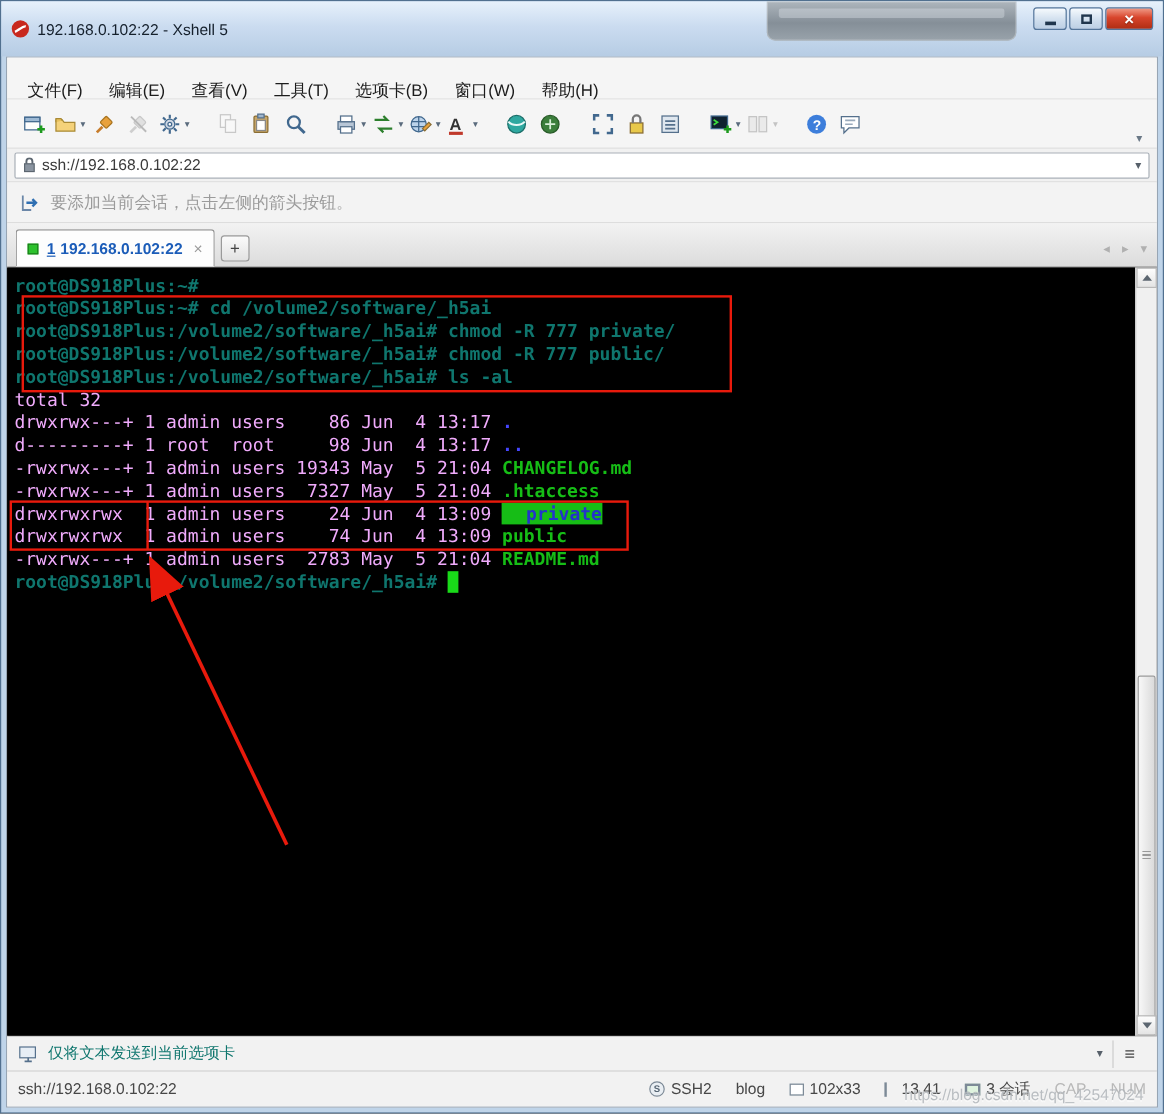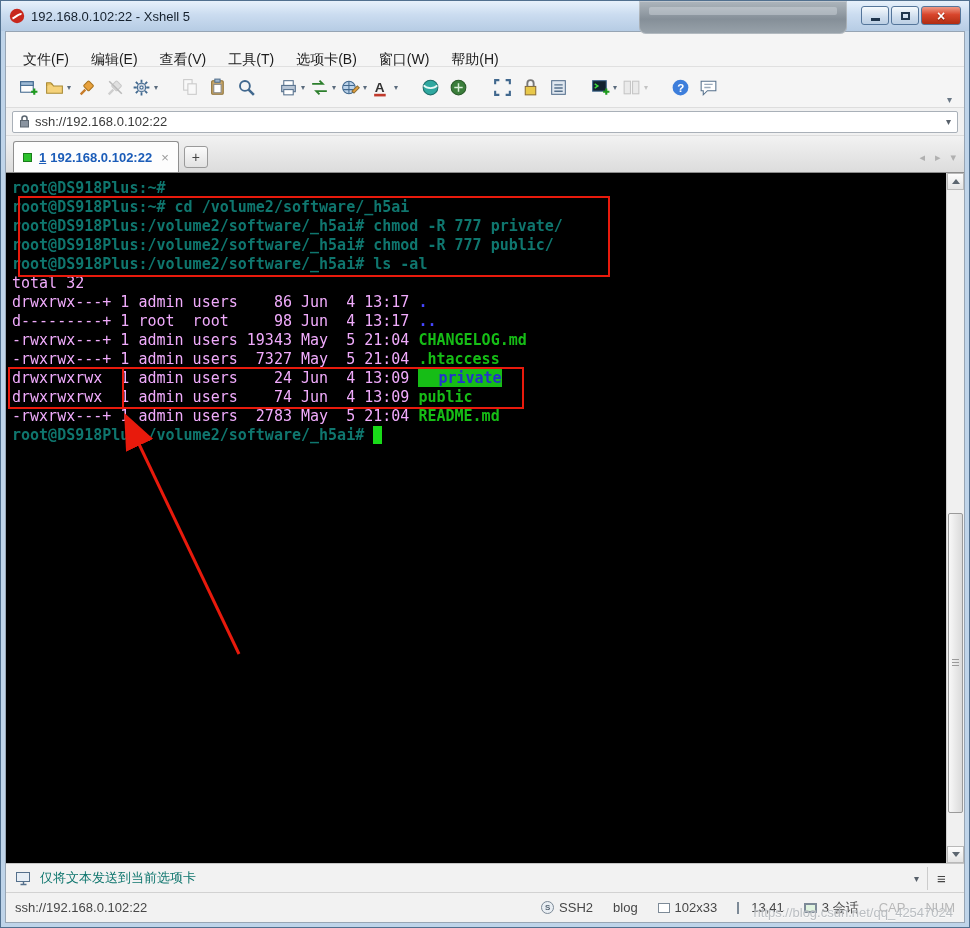--- a/index.html
+++ b/index.html
@@ -3,21 +3,21 @@
 <meta charset="utf-8">
 <style>
   * { margin:0; padding:0; box-sizing:border-box; }
   html,body { background:#888; }
   body { font-family:"Liberation Sans", sans-serif; }
 
   .win { position:relative; width:970px; height:928px; border:1px solid #51708f;
          background:#bfd4e9; display:flex; flex-direction:column; overflow:hidden; }
 
   
-  .titlebar { height:30px; flex:none; display:flex; align-items:center; padding:0 8px;
+  .titlebar { height:46px; flex:none; display:flex; align-items:center; padding:0 8px;
               background:linear-gradient(#e7f1fb,#cbdcf0 45%,#b6cce4); position:relative; }
   .app-icon { width:16px; height:16px; margin-right:6px; flex:none; }
   .title-text { font-size:13px; color:#15202c; }
   .tb-artifact { position:absolute; right:122px; top:0; width:208px; height:33px;
                  background:linear-gradient(#aeb6bd,#858f98 55%,#99a3ab); border-radius:0 0 7px 7px;
                  box-shadow:inset 0 0 0 1px rgba(255,255,255,.25); }
   .tb-artifact i { display:block; height:8px; margin:6px 10px 0 10px; background:rgba(230,235,240,.35); border-radius:2px; }
   .winbtns { position:absolute; right:8px; top:5px; display:flex; }
   .wb { width:28px; height:19px; margin-left:2px; border:1px solid #54759a; border-radius:3px;
         background:linear-gradient(#f6fafd,#cedded 60%,#bccfe4); display:flex; align-items:center; justify-content:center; }
@@ -305,20 +305,27 @@
       <div class="combo">
         <svg width="11" height="13" viewBox="0 0 11 13">
           <rect x="1.5" y="5.5" width="8" height="6.5" fill="#8a94a0" stroke="#5c6670"></rect>
           <path d="M3 5.5V3.5a2.5 2.5 0 0 1 5 0v2" fill="none" stroke="#5c6670" stroke-width="1.6"></path>
         </svg>
         <span class="addr-text">ssh://192.168.0.102:22</span>
         <span class="combo-arrow">▾</span>
       </div>
     </div>
 
+    <div class="infobar">
+      <svg width="18" height="18" viewBox="0 0 18 18">
+        <path d="M3 3v12h7" fill="none" stroke="#6b87a8" stroke-width="1.5"></path>
+        <path d="M6 9h8M11 6l3 3-3 3" fill="none" stroke="#2f6fb2" stroke-width="2"></path>
+      </svg>
+      <span class="info-text">要添加当前会话，点击左侧的箭头按钮。</span>
+    </div>
 
     <div class="tabbar">
       <div class="tab">
         <span class="tab-dot"></span>
         <span class="tab-num">1</span>
         <span class="tab-label">192.168.0.102:22</span>
         <span class="tab-close">×</span>
       </div>
       <div class="tab-new">+</div>
       <div class="tab-nav">

